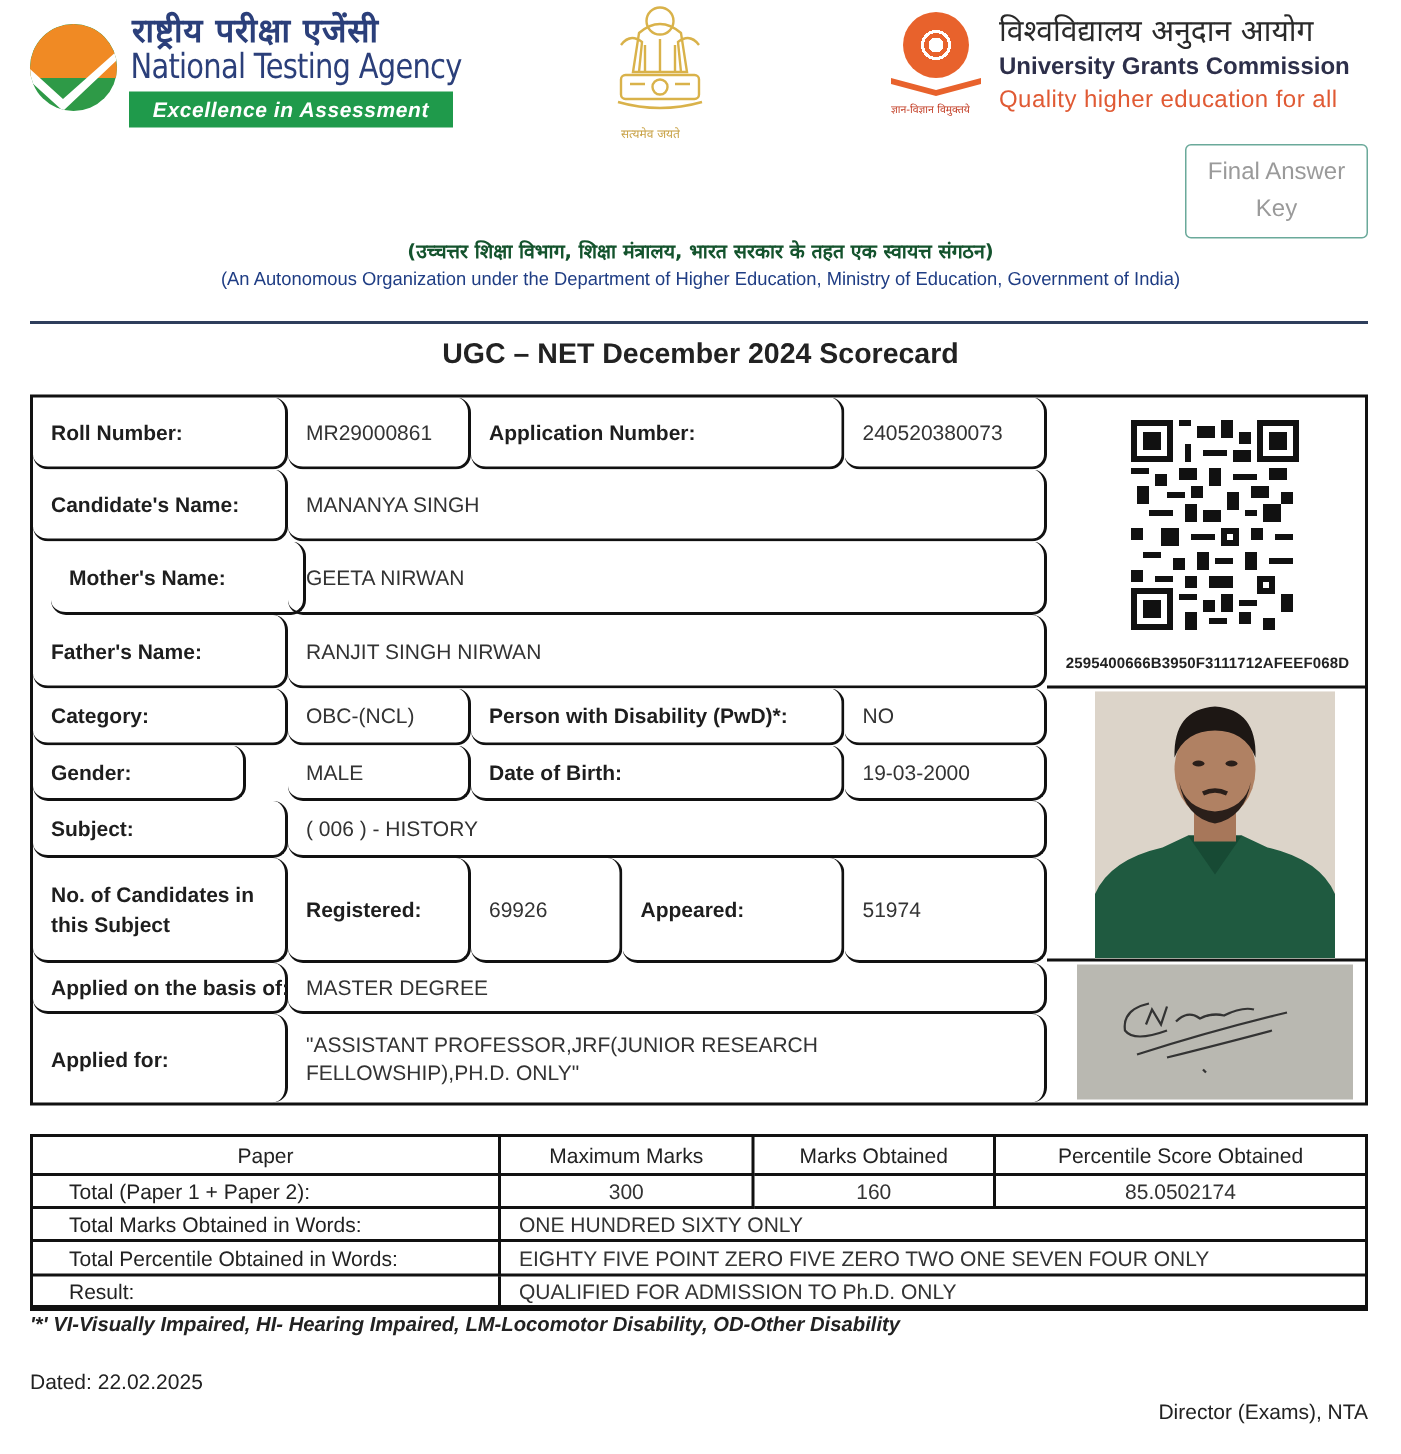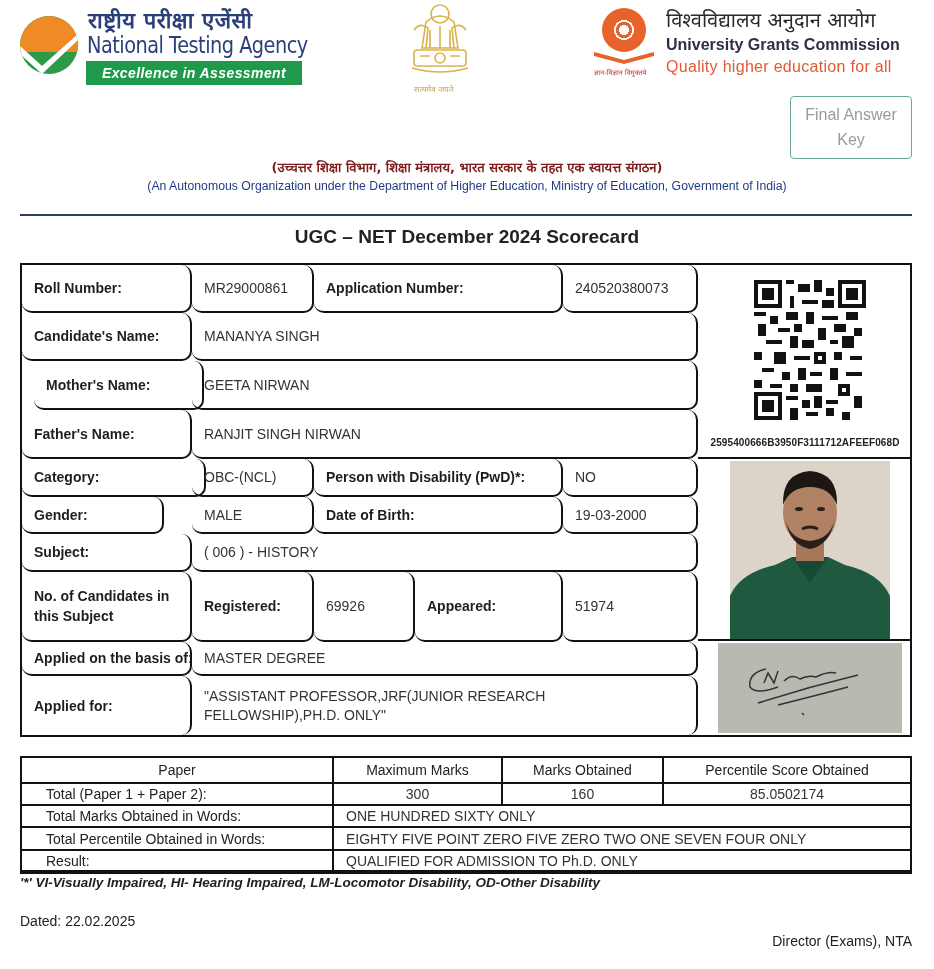--- a/index.html
+++ b/index.html
@@ -21,21 +21,21 @@
   .ugc-logo { position: absolute; left: 590px; top: 6px; width: 340px; height: 80px; }
   .ugc-wheel { position: absolute; left: 12px; top: 2px; width: 44px; height: 44px; border-radius: 50%; background: radial-gradient(circle, #fff 0 5px, #e8622c 5px 8px, #fff 8px 10px, #e8622c 10px 22px); }
   .ugc-book { position: absolute; left: 2px; top: 44px; width: 64px; height: 14px; }
   .ugc-small { position: absolute; left: 4px; top: 62px; font-size: 7px; color: #c23b22; font-family: "DejaVu Sans", sans-serif; white-space: nowrap; }
   .ugc-hindi { position: absolute; left: 76px; top: 0px; font-size: 20px; color: #2a2a2a; font-family: "DejaVu Serif", serif; white-space: nowrap; }
   .ugc-eng { position: absolute; left: 76px; top: 30px; font-size: 16px; color: #2d2f4a; font-weight: bold; white-space: nowrap; }
   .ugc-tag { position: absolute; left: 76px; top: 52px; font-size: 16px; color: #e05a34; white-space: nowrap; letter-spacing: 0.3px; }
 
   .fak-btn { position: absolute; left: 790px; top: 96px; width: 122px; height: 63px; border: 1.5px solid #6aa99a; border-radius: 4px; background: #fff; color: #9a9a9a; font-size: 16px; line-height: 25px; text-align: center; padding-top: 5px; cursor: pointer; }
 
-  .org-hindi { position: absolute; left: 0; width: 934px; top: 158px; text-align: center; font-size: 13px; font-weight: bold; color: #7f1d1d; font-family: "DejaVu Sans", sans-serif; }
+  .org-hindi { position: absolute; left: 0; width: 934px; top: 158px; text-align: center; font-size: 13px; font-weight: bold; color: #14532d; font-family: "DejaVu Sans", sans-serif; }
   .org-eng { position: absolute; left: 0; width: 934px; top: 179px; text-align: center; font-size: 12.5px; color: #1f3d84; transform: scaleX(0.98); }
 
   .header-rule { position: absolute; left: 20px; top: 214px; width: 892px; height: 2px; background: #2e3e5c; }
   .doc-title { position: absolute; left: 0; width: 934px; top: 226px; text-align: center; font-size: 19px; font-weight: bold; color: #222; }
 
   
   .t-wrap { position: absolute; left: 20px; top: 263px; width: 892px; height: 474px; border: 2px solid #111; }
   .cell { position: absolute; border-right: 2px solid #111; border-bottom: 2px solid #111; display: flex; align-items: center; font-size: 14px; padding-left: 12px; border-radius: 10px; }
   .lbl { font-weight: bold; color: #1e1e1e; }
   .val { color: #333; font-weight: normal; }
@@ -122,21 +122,21 @@
 
   <div class="cell lbl" style="left:0;top:48px;width:170px;height:48px;">Candidate's Name:</div>
   <div class="cell val" style="left:170px;top:48px;width:506px;height:48px;">MANANYA SINGH</div>
 
   <div class="cell lbl" style="left:0;top:96px;width:170px;height:49px;margin-left:12px;">Mother's Name:</div>
   <div class="cell val" style="left:170px;top:96px;width:506px;height:49px;">GEETA NIRWAN</div>
 
   <div class="cell lbl" style="left:0;top:145px;width:170px;height:49px;">Father's Name:</div>
   <div class="cell val" style="left:170px;top:145px;width:506px;height:49px;">RANJIT SINGH NIRWAN</div>
 
-  <div class="cell lbl" style="left:0;top:194px;width:184px;height:38px;">Category:</div>
+  <div class="cell lbl" style="left:0;top:194px;width:170px;height:38px;">Category:</div>
   <div class="cell val" style="left:170px;top:194px;width:122px;height:38px;">OBC-(NCL)</div>
   <div class="cell lbl" style="left:292px;top:194px;width:249px;height:38px;">Person with Disability (PwD)*:</div>
   <div class="cell val" style="left:541px;top:194px;width:135px;height:38px;">NO</div>
 
   <div class="cell lbl" style="left:0;top:232px;width:142px;height:37px;">Gender:</div>
   <div class="cell val" style="left:170px;top:232px;width:122px;height:37px;">MALE</div>
   <div class="cell lbl" style="left:292px;top:232px;width:249px;height:37px;">Date of Birth:</div>
   <div class="cell val" style="left:541px;top:232px;width:135px;height:37px;">19-03-2000</div>
 
   <div class="cell lbl" style="left:0;top:269px;width:170px;height:38px;">Subject:</div>

